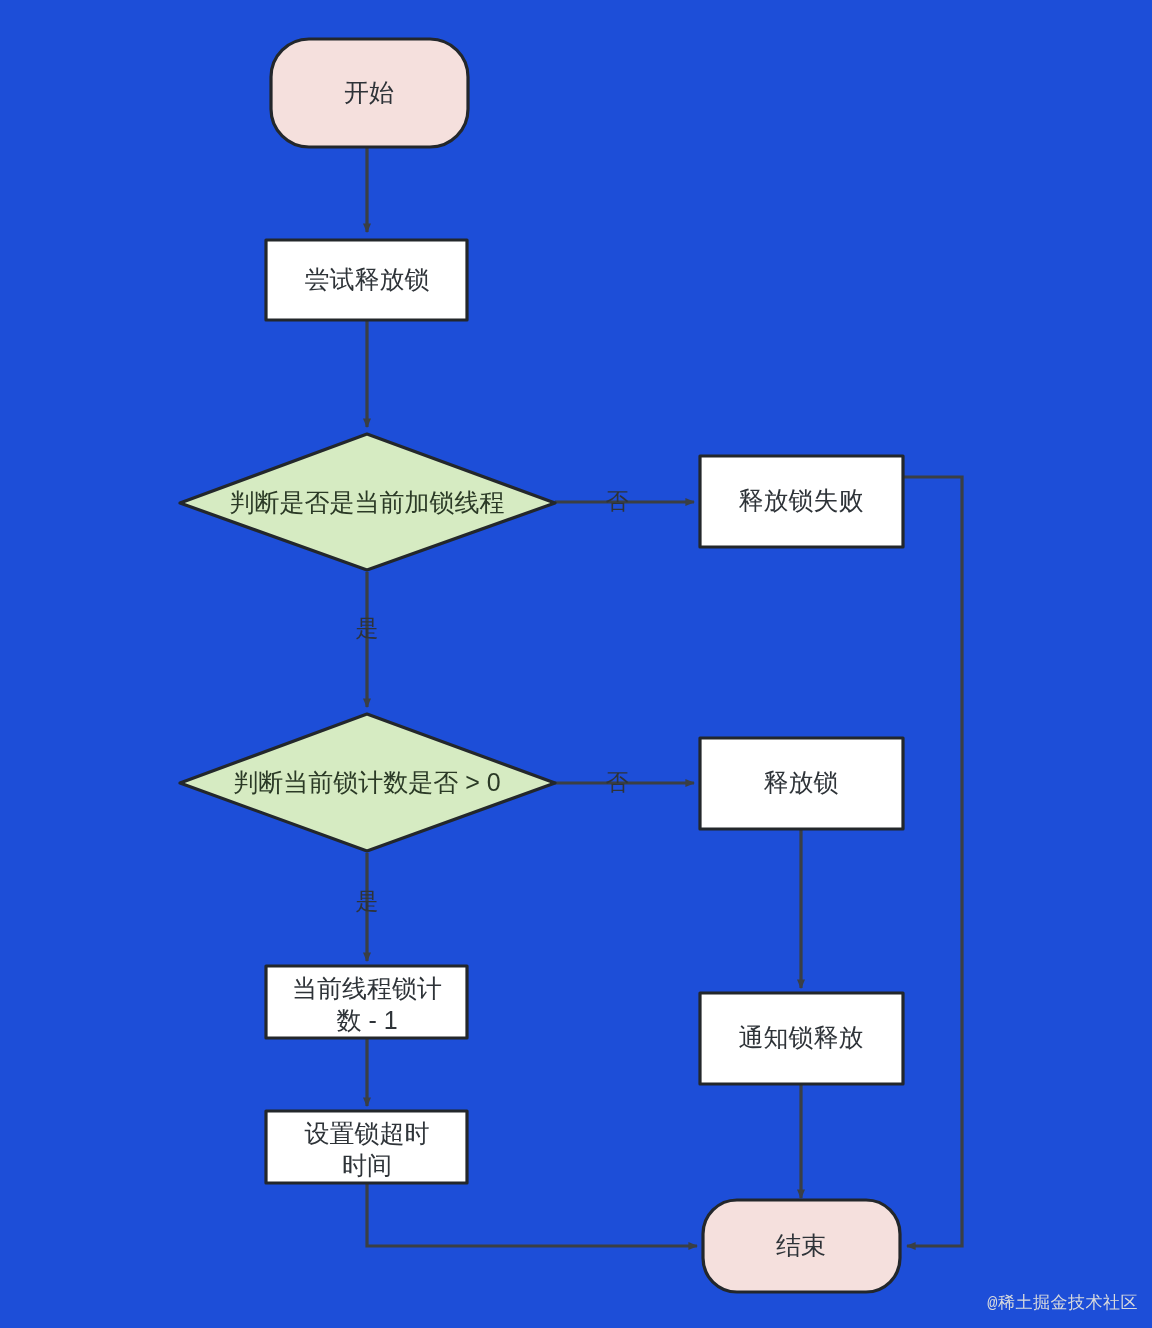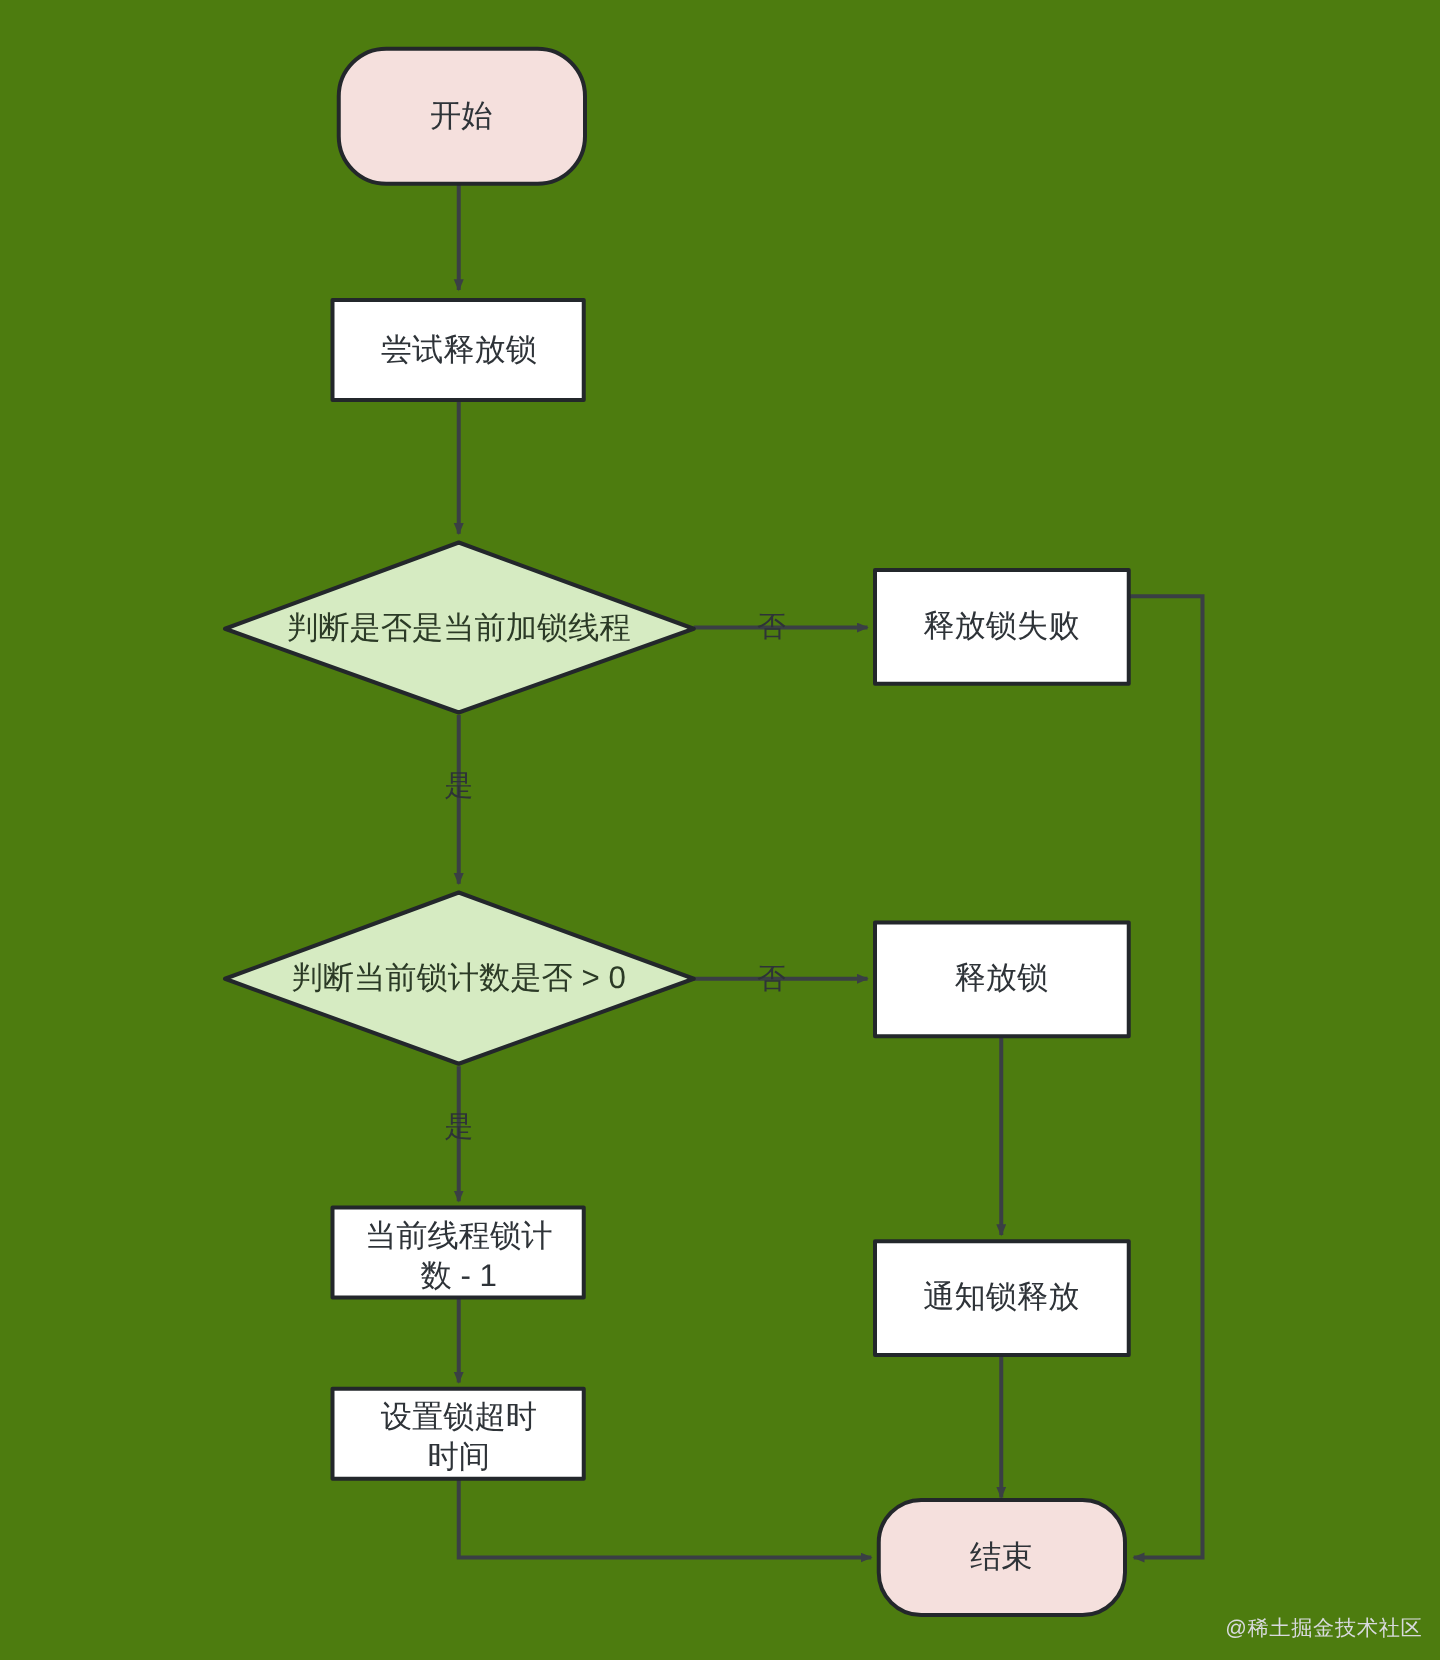--- a/index.html
+++ b/index.html
@@ -7,21 +7,21 @@
     padding: 0;
     background: #ffffff;
   }
   body {
     font-family: "Liberation Sans", "DejaVu Sans", sans-serif;
   }
   #canvas {
     position: relative;
     width: 1152px;
     height: 1328px;
-    background: #4d7c0f;
+    background: #1d4ed8;
     overflow: hidden;
   }
   #flow-svg {
     position: absolute;
     left: 0;
     top: 0;
     width: 1152px;
     height: 1328px;
   }
   .node-shape {
@@ -59,21 +59,21 @@
     font-family: "Liberation Sans", "DejaVu Sans", sans-serif;
     font-size: 23px;
     fill: #2e3338;
     text-anchor: middle;
     dominant-baseline: middle;
   }
   .watermark {
     position: absolute;
     right: 14px;
     bottom: 14px;
-    font-family: Liberation Sans, sans-serif;
+    font-family: Liberation Mono, monospace;
     font-size: 17px;
     color: #d8dadd;
     letter-spacing: 0.5px;
     user-select: none;
     white-space: nowrap;
   }
 </style>
 </head>
 <body>
 

